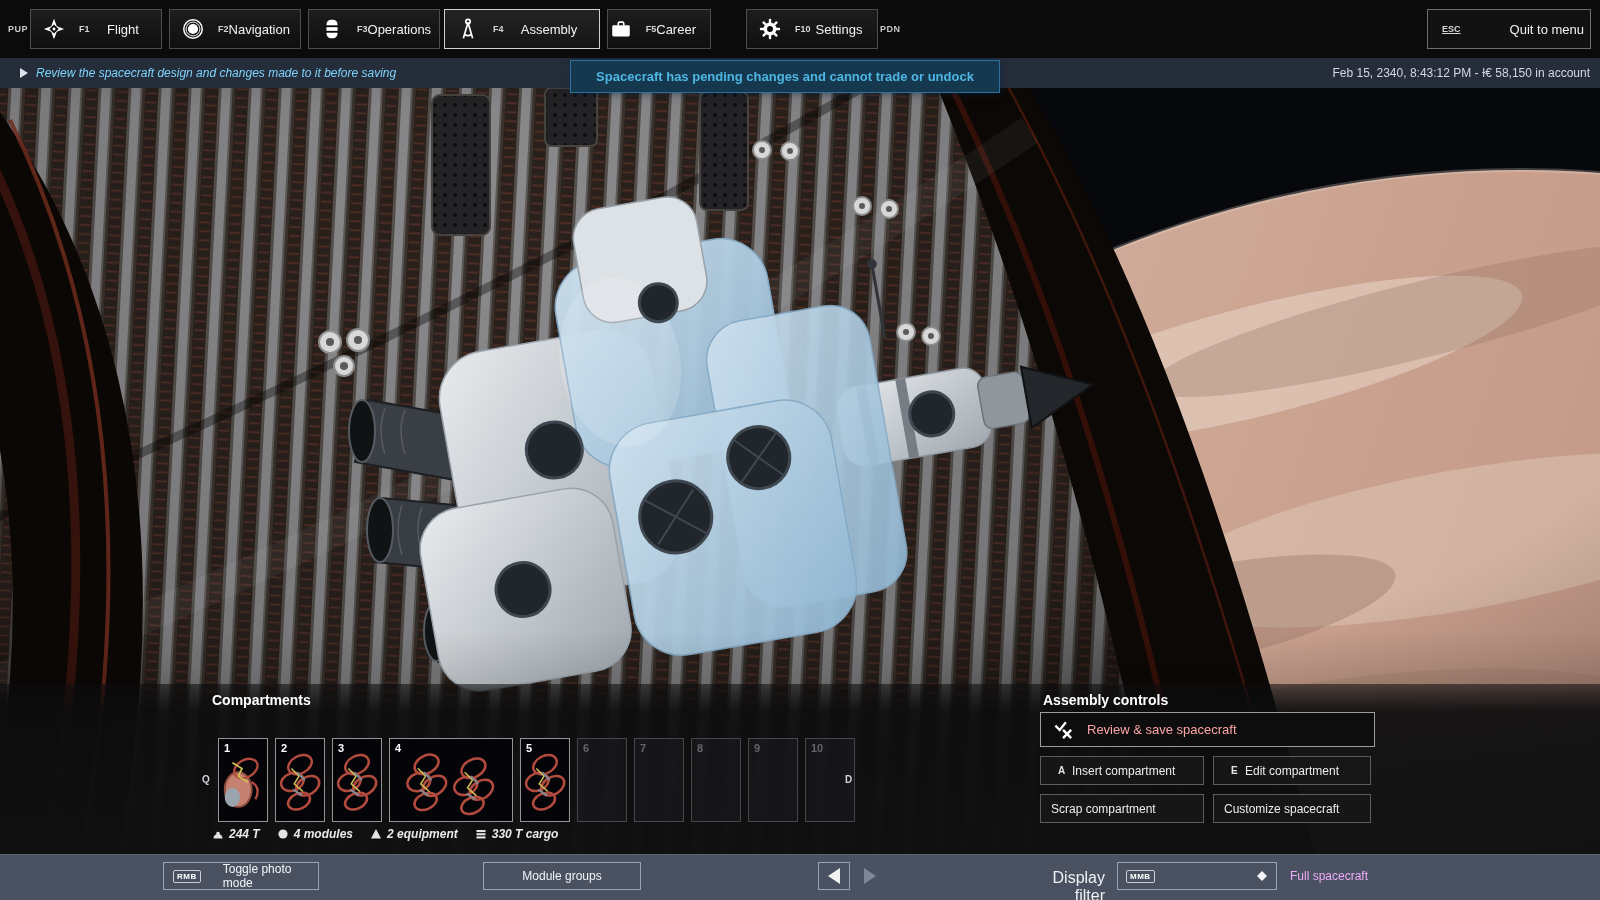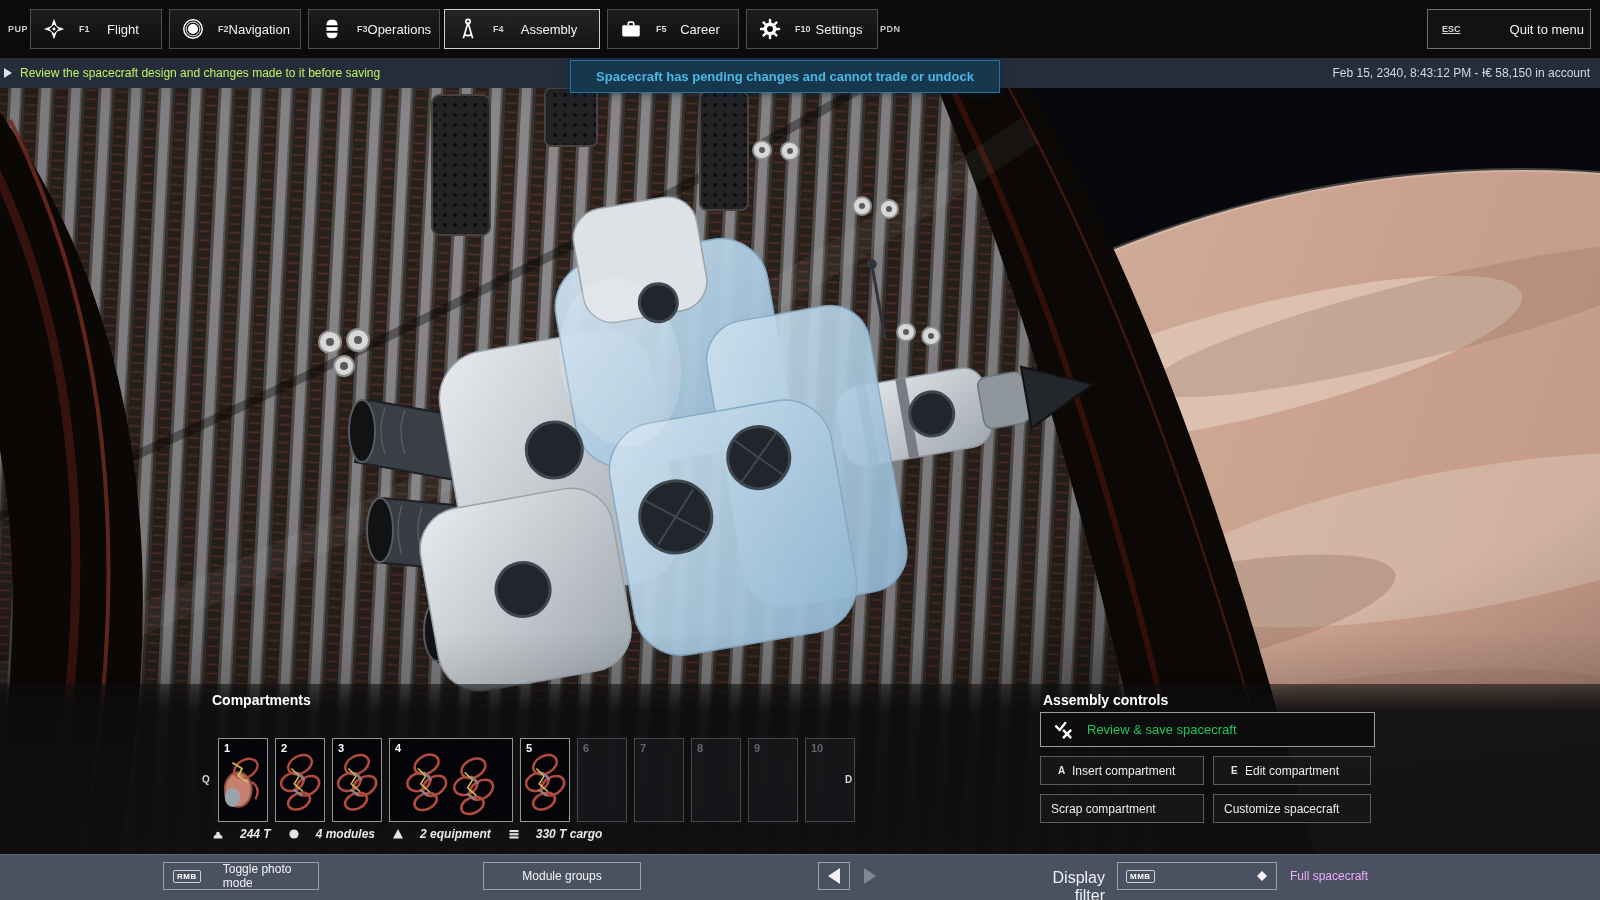--- a/index.html
+++ b/index.html
@@ -18,30 +18,30 @@
   .pgkey{position:absolute;top:24px;font-size:9px;font-weight:bold;color:#c9c9c9;letter-spacing:.5px;}
   #pup{left:8px;} #pdn{left:880px;}
   .tab{position:absolute;top:9px;height:40px;display:flex;align-items:center;
        background:linear-gradient(#1d1d1d,#0f0f0f);border:1px solid #4d4d4d;box-sizing:border-box;cursor:pointer;}
   .tab.active{border-color:#cfcfcf;background:linear-gradient(#242424,#151515);}
   .tab .ticon{width:24px;height:24px;margin-left:11px;flex:0 0 auto;}
   .tab .tkey{font-size:9px;font-weight:bold;color:#d6d6d6;margin-left:13px;width:20px;}
   .tab .tlabel{flex:1;text-align:center;font-size:13px;color:#f2f2f2;padding-right:14px;}
   #tab-flight{left:30px;width:132px;} #tab-navigation{left:169px;width:132px;}
   #tab-operations{left:308px;width:132px;} #tab-assembly{left:444px;width:156px;}
-  #tab-career{left:607px;width:132px;} #tab-settings{left:746px;width:132px;}
+  #tab-career{left:607px;width:104px;justify-content:flex-end;} #tab-settings{left:746px;width:132px;}
   #quit-btn{position:absolute;top:9px;left:1427px;width:164px;height:40px;display:flex;align-items:center;
        background:#121212;border:1px solid #6e6e6e;box-sizing:border-box;cursor:pointer;}
   #quit-btn .tkey{font-size:9px;font-weight:bold;color:#d6d6d6;margin-left:14px;text-decoration:underline;}
   #quit-btn .tlabel{flex:1;text-align:right;font-size:13px;color:#f2f2f2;padding-right:6px;}
 
   
   #statusbar{position:absolute;left:0;top:58px;width:1600px;height:30px;background:#262d3a;z-index:20;
      display:flex;align-items:center;}
-  #status-hint{display:flex;align-items:center;margin-left:4px;font-size:12px;color:#bef264;}
+  #status-hint{display:flex;align-items:center;margin-left:20px;font-size:12px;color:#7dd3fc;font-style:italic;}
   .tri-hint{width:0;height:0;border-top:5px solid transparent;border-bottom:5px solid transparent;
      border-left:8px solid #dfe3ea;margin-right:8px;}
   #status-datetime{position:absolute;right:10px;font-size:12px;color:#d3d7df;}
   #notification{position:absolute;left:570px;top:60px;width:430px;height:33px;z-index:25;
      background:#16384e;border:1px solid #2f6f9e;box-sizing:border-box;
      display:flex;align-items:center;justify-content:center;
      font-size:13px;font-weight:bold;color:#4db6e3;box-shadow:0 0 8px rgba(0,40,70,.6);}
 
   
   #bottom-panel{position:absolute;left:0;top:684px;width:1600px;height:170px;z-index:15;
@@ -55,28 +55,28 @@
   .slot.filled{background:#050509;border-color:#949494;}
   .slot.wide{width:124px;}
   .slot-num{position:absolute;top:3px;left:5px;font-size:11px;font-weight:bold;color:#fff;z-index:2;}
   .slot:not(.filled) .slot-num{color:#64646c;}
   .slot-thumb{position:absolute;inset:0;width:100%;height:100%;}
   .navkey{position:absolute;top:90px;font-size:10px;font-weight:bold;color:#cfd3da;}
   #key-q{left:202px;} #key-d{left:845px;}
 
   #stats-row{position:absolute;left:212px;top:143px;display:flex;gap:17px;align-items:center;
      font-size:12px;font-style:italic;font-weight:bold;color:#e9e9e9;}
-  .stat{display:flex;align-items:center;gap:16px;}
+  .stat{display:flex;align-items:center;gap:5px;}
   .stat svg{width:12px;height:12px;}
 
   #assembly-controls{position:absolute;left:1040px;top:28px;width:335px;}
   #review-save-btn{width:335px;height:35px;box-sizing:border-box;background:#0d0d0d;border:1px solid #9c9c9c;
      display:flex;align-items:center;cursor:pointer;}
   #review-save-btn svg{width:21px;height:21px;margin-left:12px;}
-  #review-save-btn .blabel{font-size:13px;color:#22c55e;margin-left:13px;}
+  #review-save-btn .blabel{font-size:13px;color:#fca5a5;margin-left:13px;}
   .ac-grid{display:grid;grid-template-columns:164px 158px;column-gap:9px;row-gap:9px;margin-top:9px;}
   .ac-btn{height:29px;box-sizing:border-box;background:rgba(24,24,24,.85);border:1px solid #5d5d5d;
      display:flex;align-items:center;cursor:pointer;}
   .ac-btn .bkey{font-size:10px;font-weight:bold;color:#e2e2e2;margin-left:17px;width:14px;}
   .ac-btn .bkey:empty{margin-left:10px;width:0;}
   .ac-btn .blabel{font-size:12px;color:#ececec;}
 
   
   #controlbar{position:absolute;left:0;top:854px;width:1600px;height:46px;background:#4a5261;z-index:20;
      border-top:1px solid #5c6474;}

